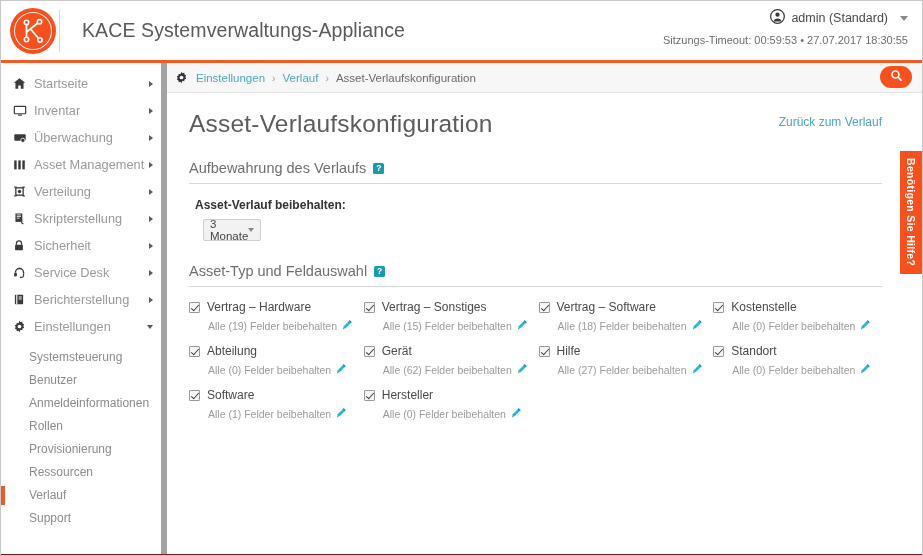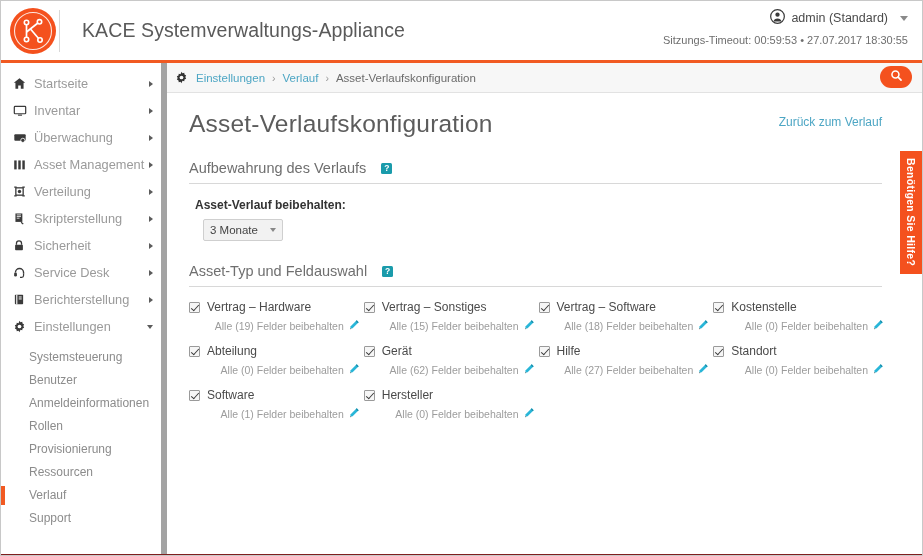--- a/index.html
+++ b/index.html
@@ -214,21 +214,21 @@
     text-decoration: none;
     cursor: pointer;
   }
 
   .section {
     margin-top: 22px;
   }
   .section-head {
     display: flex;
     align-items: center;
-    gap: 15px;
+    gap: 7px;
     padding-bottom: 7px;
     border-bottom: 1px solid #d8d8d8;
     margin-right: 6px;
   }
   .section-title {
     font-size: 14.5px;
     color: #6f6f6f;
     font-weight: 400;
   }
   .help-badge {
@@ -244,21 +244,21 @@
     display: inline-block;
   }
   .field-label {
     font-size: 12px;
     color: #333;
     font-weight: bold;
     margin: 14px 0 7px 6px;
   }
   .select-box {
     margin-left: 14px;
-    width: 80px;
+    width: 58px;
     height: 22px;
     background: #f2f2f2;
     border: 1px solid #cfcfcf;
     border-radius: 2px;
     display: flex;
     align-items: center;
     padding: 0 6px;
     font-size: 11.5px;
     color: #444;
     cursor: pointer;
@@ -306,21 +306,20 @@
     font-size: 12px;
     color: #4a4a4a;
     white-space: nowrap;
   }
   .asset-sub {
     margin-left: 19px;
     margin-top: 3px;
     display: flex;
     align-items: center;
     gap: 4px;
-    justify-content: flex-end;
   }
   .asset-sub-text {
     font-size: 10.5px;
     color: #9c9c9c;
     white-space: nowrap;
   }
   .pencil { display: block; cursor: pointer; }
 
   
   .help-tab {

